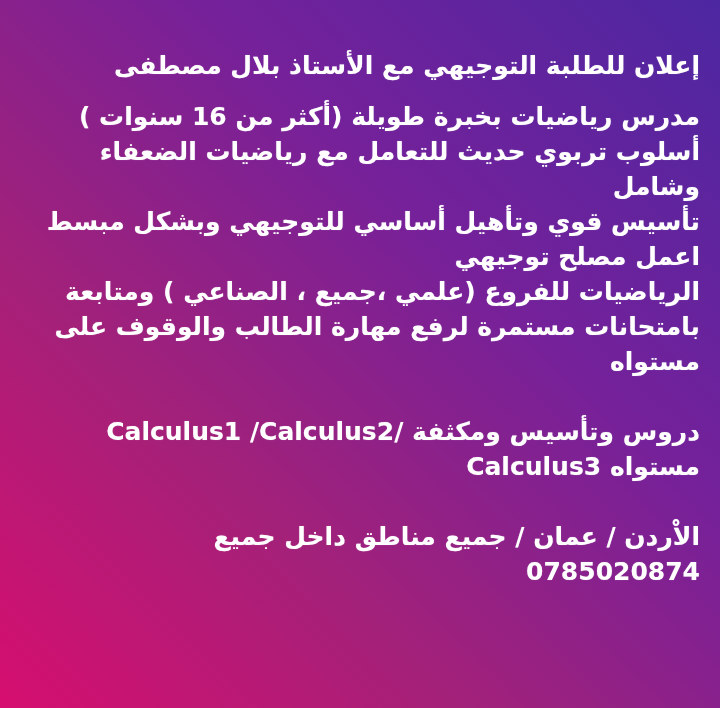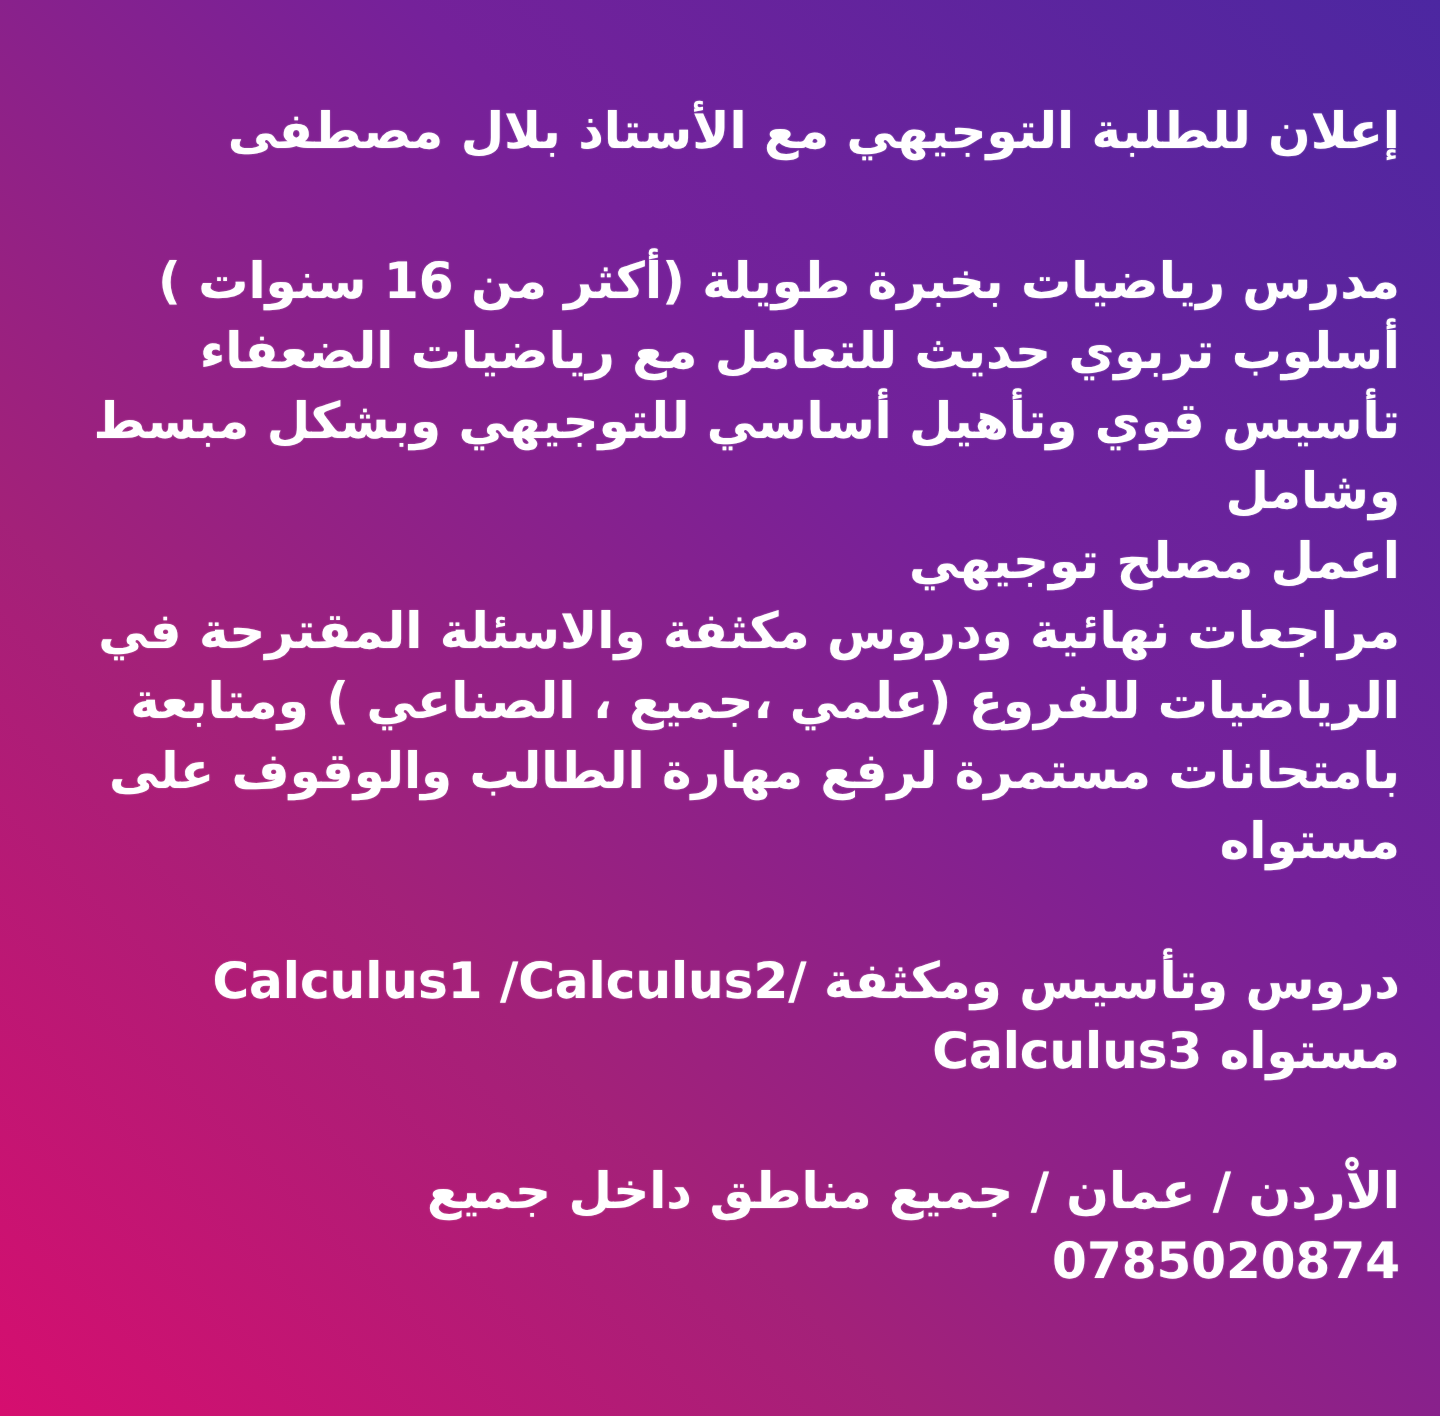--- a/index.html
+++ b/index.html
@@ -27,41 +27,40 @@
     color: #ffffff;
     font-weight: bold;
     font-size: 25px;
     line-height: 35px;
     text-shadow: 0 0 1px rgba(255,255,255,0.4);
   }
   .paragraph {
     margin: 0 0 35px 0;
   }
   .paragraph.title {
-    margin-bottom: 40px;
+    margin-bottom: 16px;
   }
   .text-line {
     white-space: nowrap;
   }
 </style>
 </head>
 <body>
 
 <div class="canvas" style="background: linear-gradient(to left bottom, rgb(76, 39, 161) 0%, rgb(117, 33, 154) 36%, rgb(163, 33, 121) 68%, rgb(214, 14, 111) 100%);">
   <div class="text-block" style="color: rgb(255, 255, 255);">
       <div class="paragraph title">
         <div class="text-line" dir="auto">إعلان للطلبة التوجيهي مع الأستاذ بلال مصطفى</div>
       </div>
       <div class="paragraph">
         <div class="text-line" dir="auto">مدرس رياضيات بخبرة طويلة (أكثر من 16 سنوات )</div>
         <div class="text-line" dir="auto">أسلوب تربوي حديث للتعامل مع رياضيات الضعفاء</div>
+        <div class="text-line" dir="auto">وشامل</div>
         <div class="text-line" dir="auto">تأسيس قوي وتأهيل أساسي للتوجيهي وبشكل مبسط</div>
-        <div class="text-line" dir="auto">وشامل</div>
         <div class="text-line" dir="auto">اعمل مصلح توجيهي</div>
-        <div class="text-line" dir="auto">مراجعات نهائية ودروس مكثفة والاسئلة المقترحة في</div>
         <div class="text-line" dir="auto">الرياضيات للفروع (علمي ،جميع ، الصناعي ) ومتابعة</div>
         <div class="text-line" dir="auto">بامتحانات مستمرة لرفع مهارة الطالب والوقوف على</div>
         <div class="text-line" dir="auto">مستواه</div>
       </div>
       <div class="paragraph">
         <div class="text-line" dir="auto">دروس وتأسيس ومكثفة /Calculus1 /Calculus2</div>
         <div class="text-line" dir="auto">Calculus3 مستواه</div>
       </div>
       <div class="paragraph">
         <div class="text-line" dir="auto">الاْردن / عمان / جميع مناطق داخل جميع</div>

